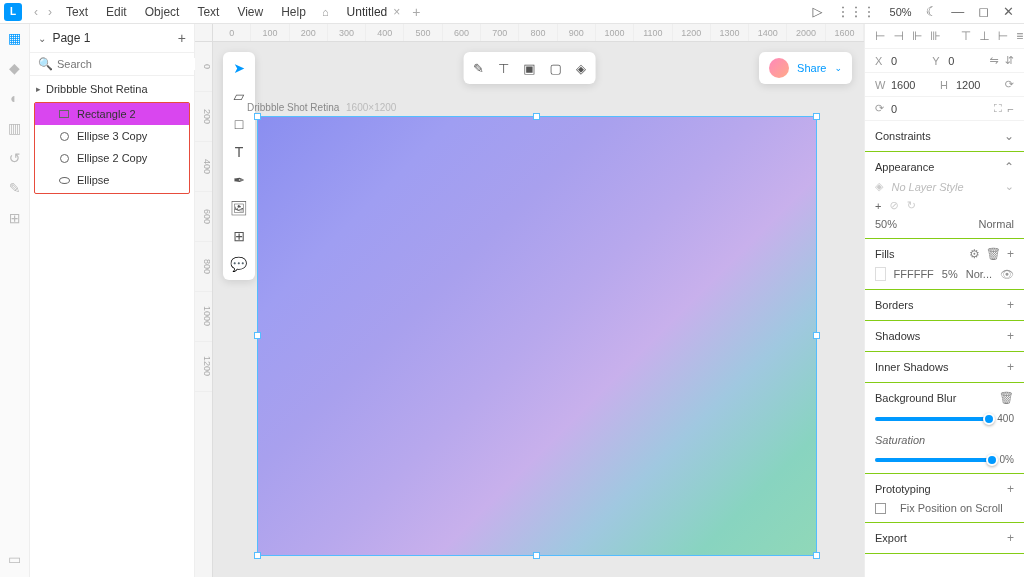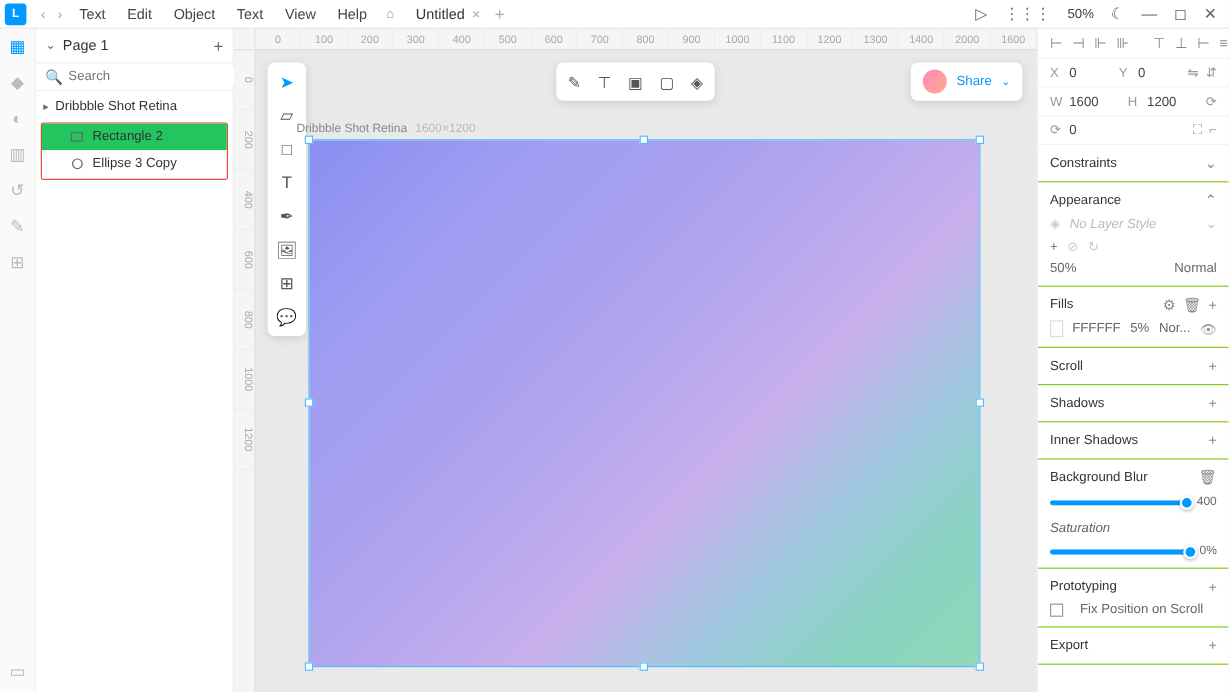--- a/index.html
+++ b/index.html
@@ -38,21 +38,21 @@
 .search-row input { border:none; outline:none; flex:1; font-size:11px; color:#999;}
 .search-row .updown { color:#999; font-size:11px;}
 .layer-tree { flex:1; overflow:auto; padding-top:2px;}
 .layer-row { display:flex; align-items:center; height:22px; padding-left:6px; font-size:11px; cursor:pointer;}
 .layer-row.top { font-weight:500; }
 .layer-row .toggle { width:10px; font-size:9px; color:#666;}
 .layer-row .shape { width:14px; height:10px; margin-right:6px; display:inline-flex; align-items:center; justify-content:center;}
 .shape-rect { width:10px; height:8px; border:1px solid #666;}
 .shape-circle { width:9px; height:9px; border:1px solid #666; border-radius:50%;}
 .shape-ellipse { width:11px; height:7px; border:1px solid #666; border-radius:50%;}
-.layer-row.selected { background:#22c55e; }
+.layer-row.selected { background:#d946ef; }
 .layer-children { border:1.5px solid #e74c3c; border-radius:2px; margin: 2px 4px 2px 4px; padding-bottom:2px;}
 .layer-child { padding-left: 22px; }
 
 
 .canvas-wrap { flex:1; background:#e9e9e9; position:relative; overflow:hidden;}
 .ruler-h { position:absolute; top:0; left:18px; right:0; height:18px; background:#f5f5f5; border-bottom:1px solid #ddd; display:flex; font-size:9px; color:#aaa;}
 .ruler-h span { width:50px; text-align:center; border-right:1px solid #eee; line-height:18px;}
 .ruler-v { position:absolute; top:18px; left:0; width:18px; bottom:0; background:#f5f5f5; border-right:1px solid #ddd; display:flex; flex-direction:column; font-size:9px; color:#aaa;}
 .ruler-v span { height:50px; writing-mode:vertical-rl; text-align:center; border-bottom:1px solid #eee;}
 .ruler-corner { position:absolute; top:0;left:0;width:18px;height:18px;background:#f5f5f5;border-right:1px solid #ddd;border-bottom:1px solid #ddd;}
@@ -167,20 +167,32 @@
               <span class="shape-rect"></span>
             </span>
           <span>Rectangle 2</span>
         </div>
         <div class="layer-row layer-child">
           <span class="shape">
               <span class="shape-circle"></span>
             </span>
           <span>Ellipse 3 Copy</span>
         </div>
+        <div class="layer-row layer-child">
+          <span class="shape">
+              <span class="shape-circle"></span>
+            </span>
+          <span>Ellipse 2 Copy</span>
+        </div>
+        <div class="layer-row layer-child">
+          <span class="shape">
+              <span class="shape-ellipse"></span>
+            </span>
+          <span>Ellipse</span>
+        </div>
       </div>
     </div>
   </div>
 
   <div class="canvas-wrap">
     <div class="ruler-corner"></div>
     <div class="ruler-h">
       <span>0</span>
         <span>100</span>
         <span>200</span>
@@ -342,21 +354,21 @@
         <span class="swatch"></span>
         <span>FFFFFF</span>
         <span>5%</span>
         <span style="flex:1">Nor...</span>
         <span style="color:#999">👁</span>
       </div>
     </div>
 
     <div class="insp-section">
       <div class="sec-head">
-          <span>Scroll</span>
+          <span>Borders</span>
           <span class="spacer"></span>
           <span class="icon">+</span>
         </div>
     </div>
     <div class="insp-section">
       <div class="sec-head">
           <span>Shadows</span>
           <span class="spacer"></span>
           <span class="icon">+</span>
         </div>

